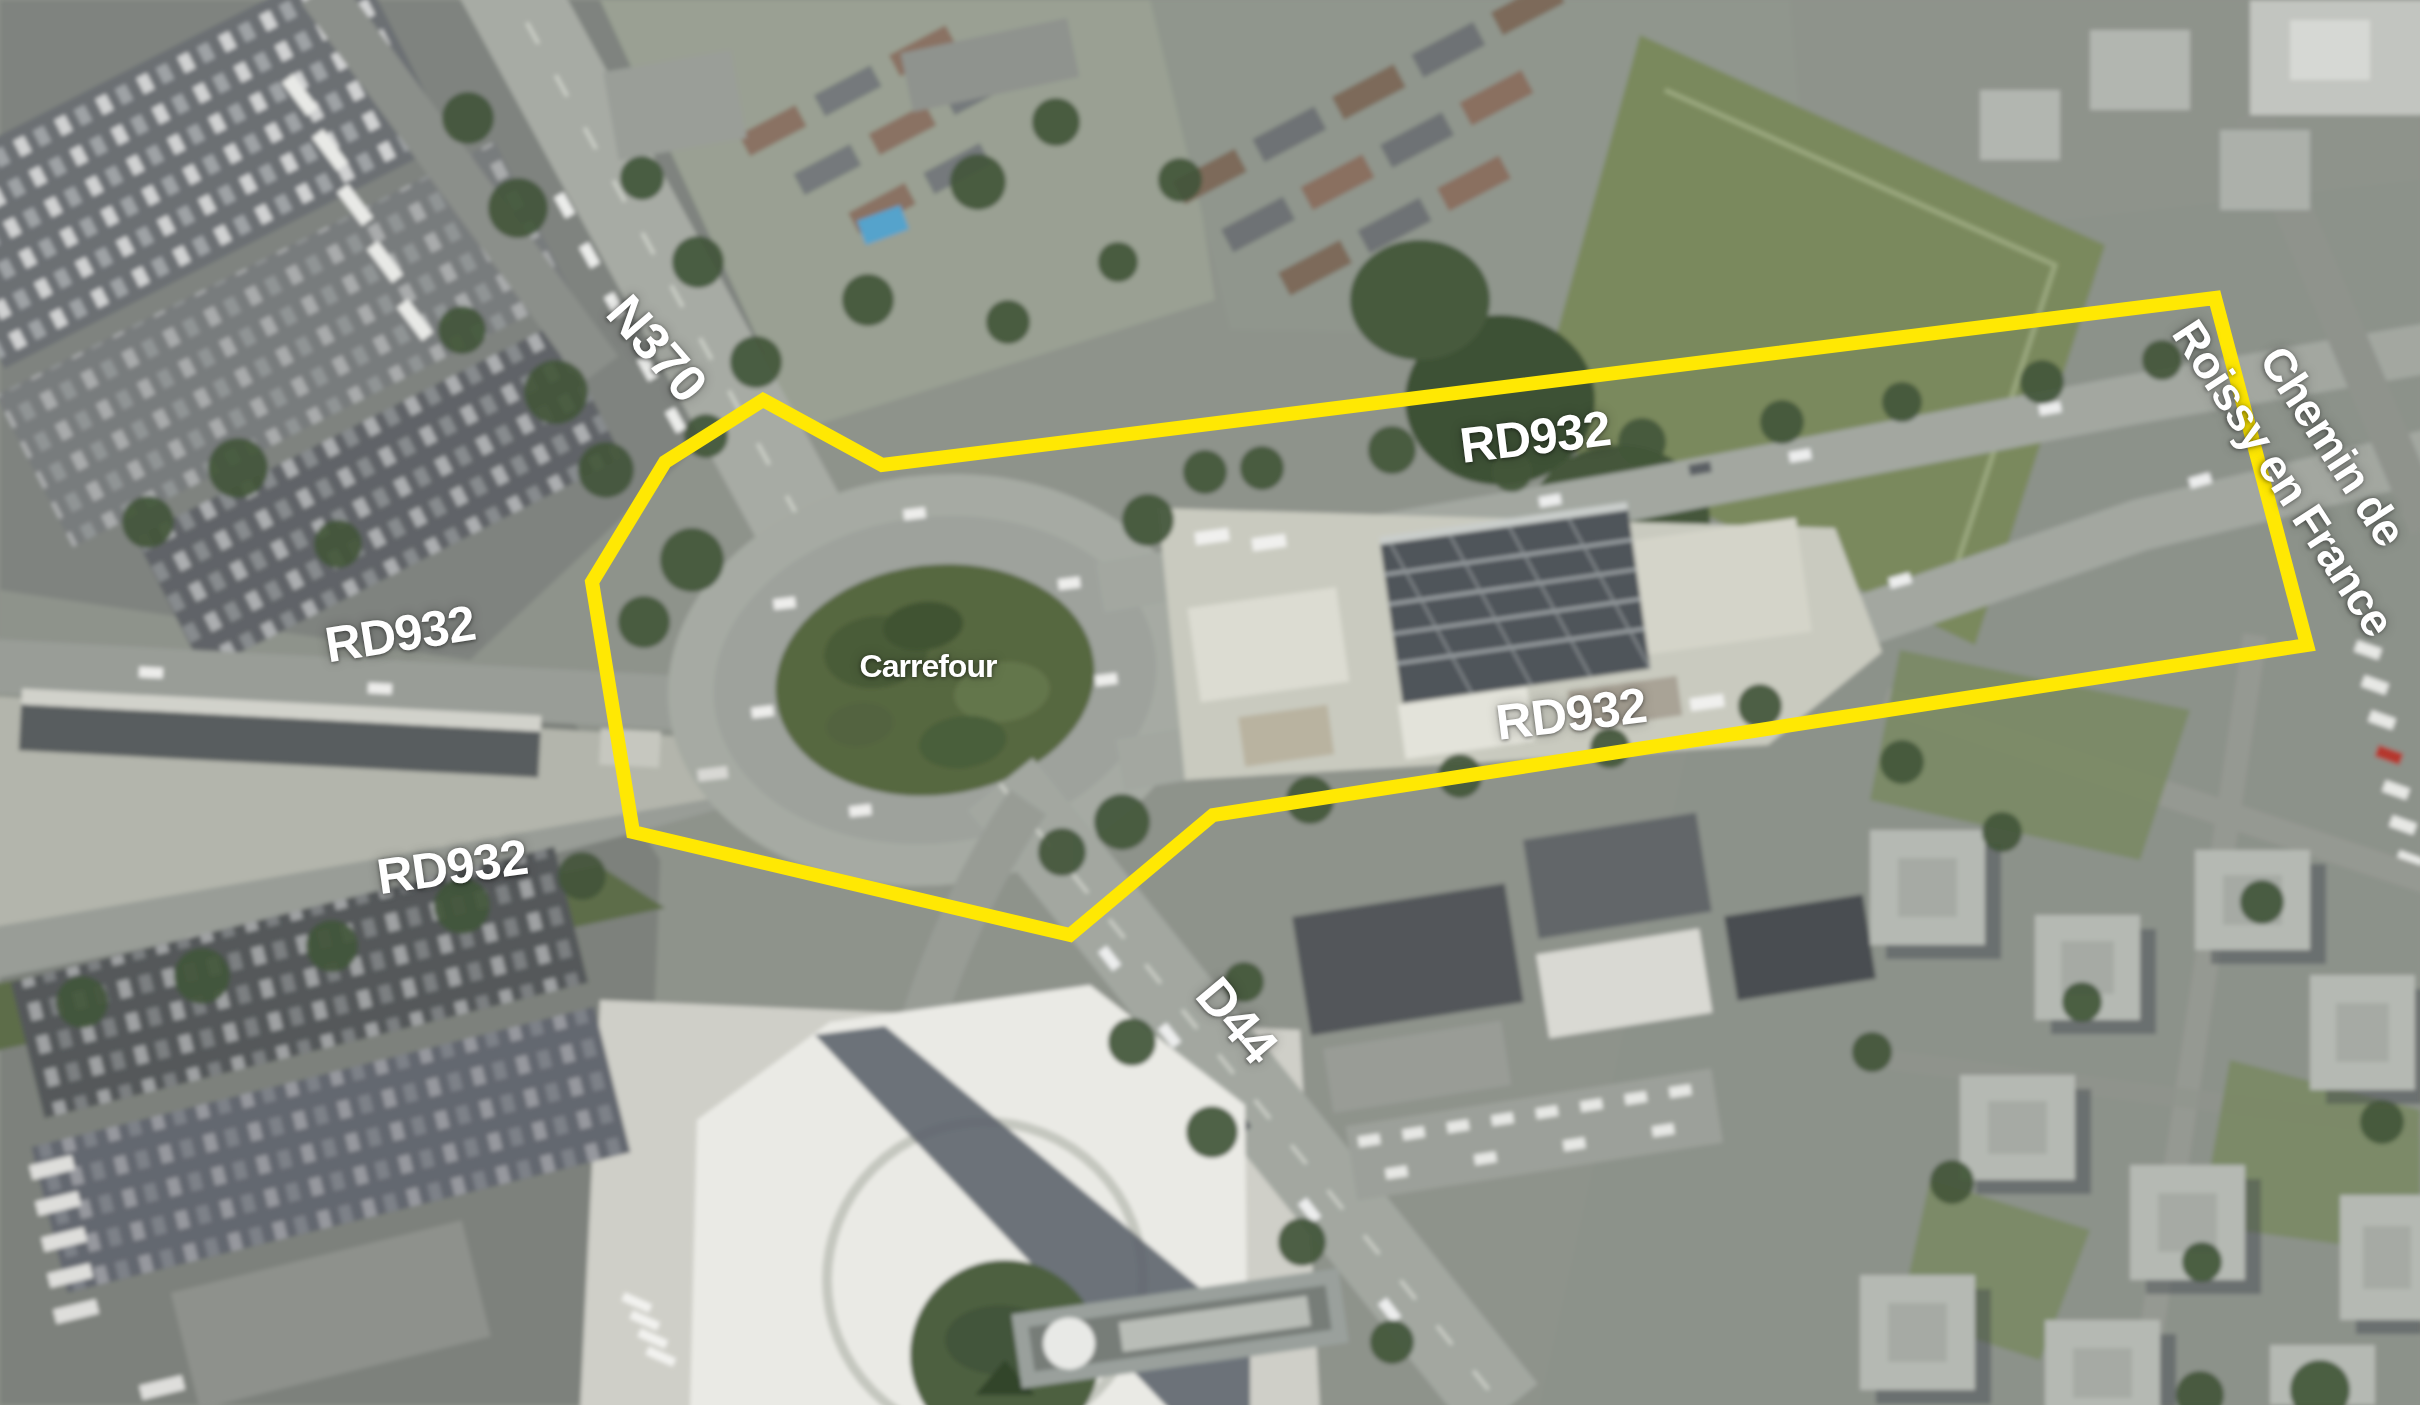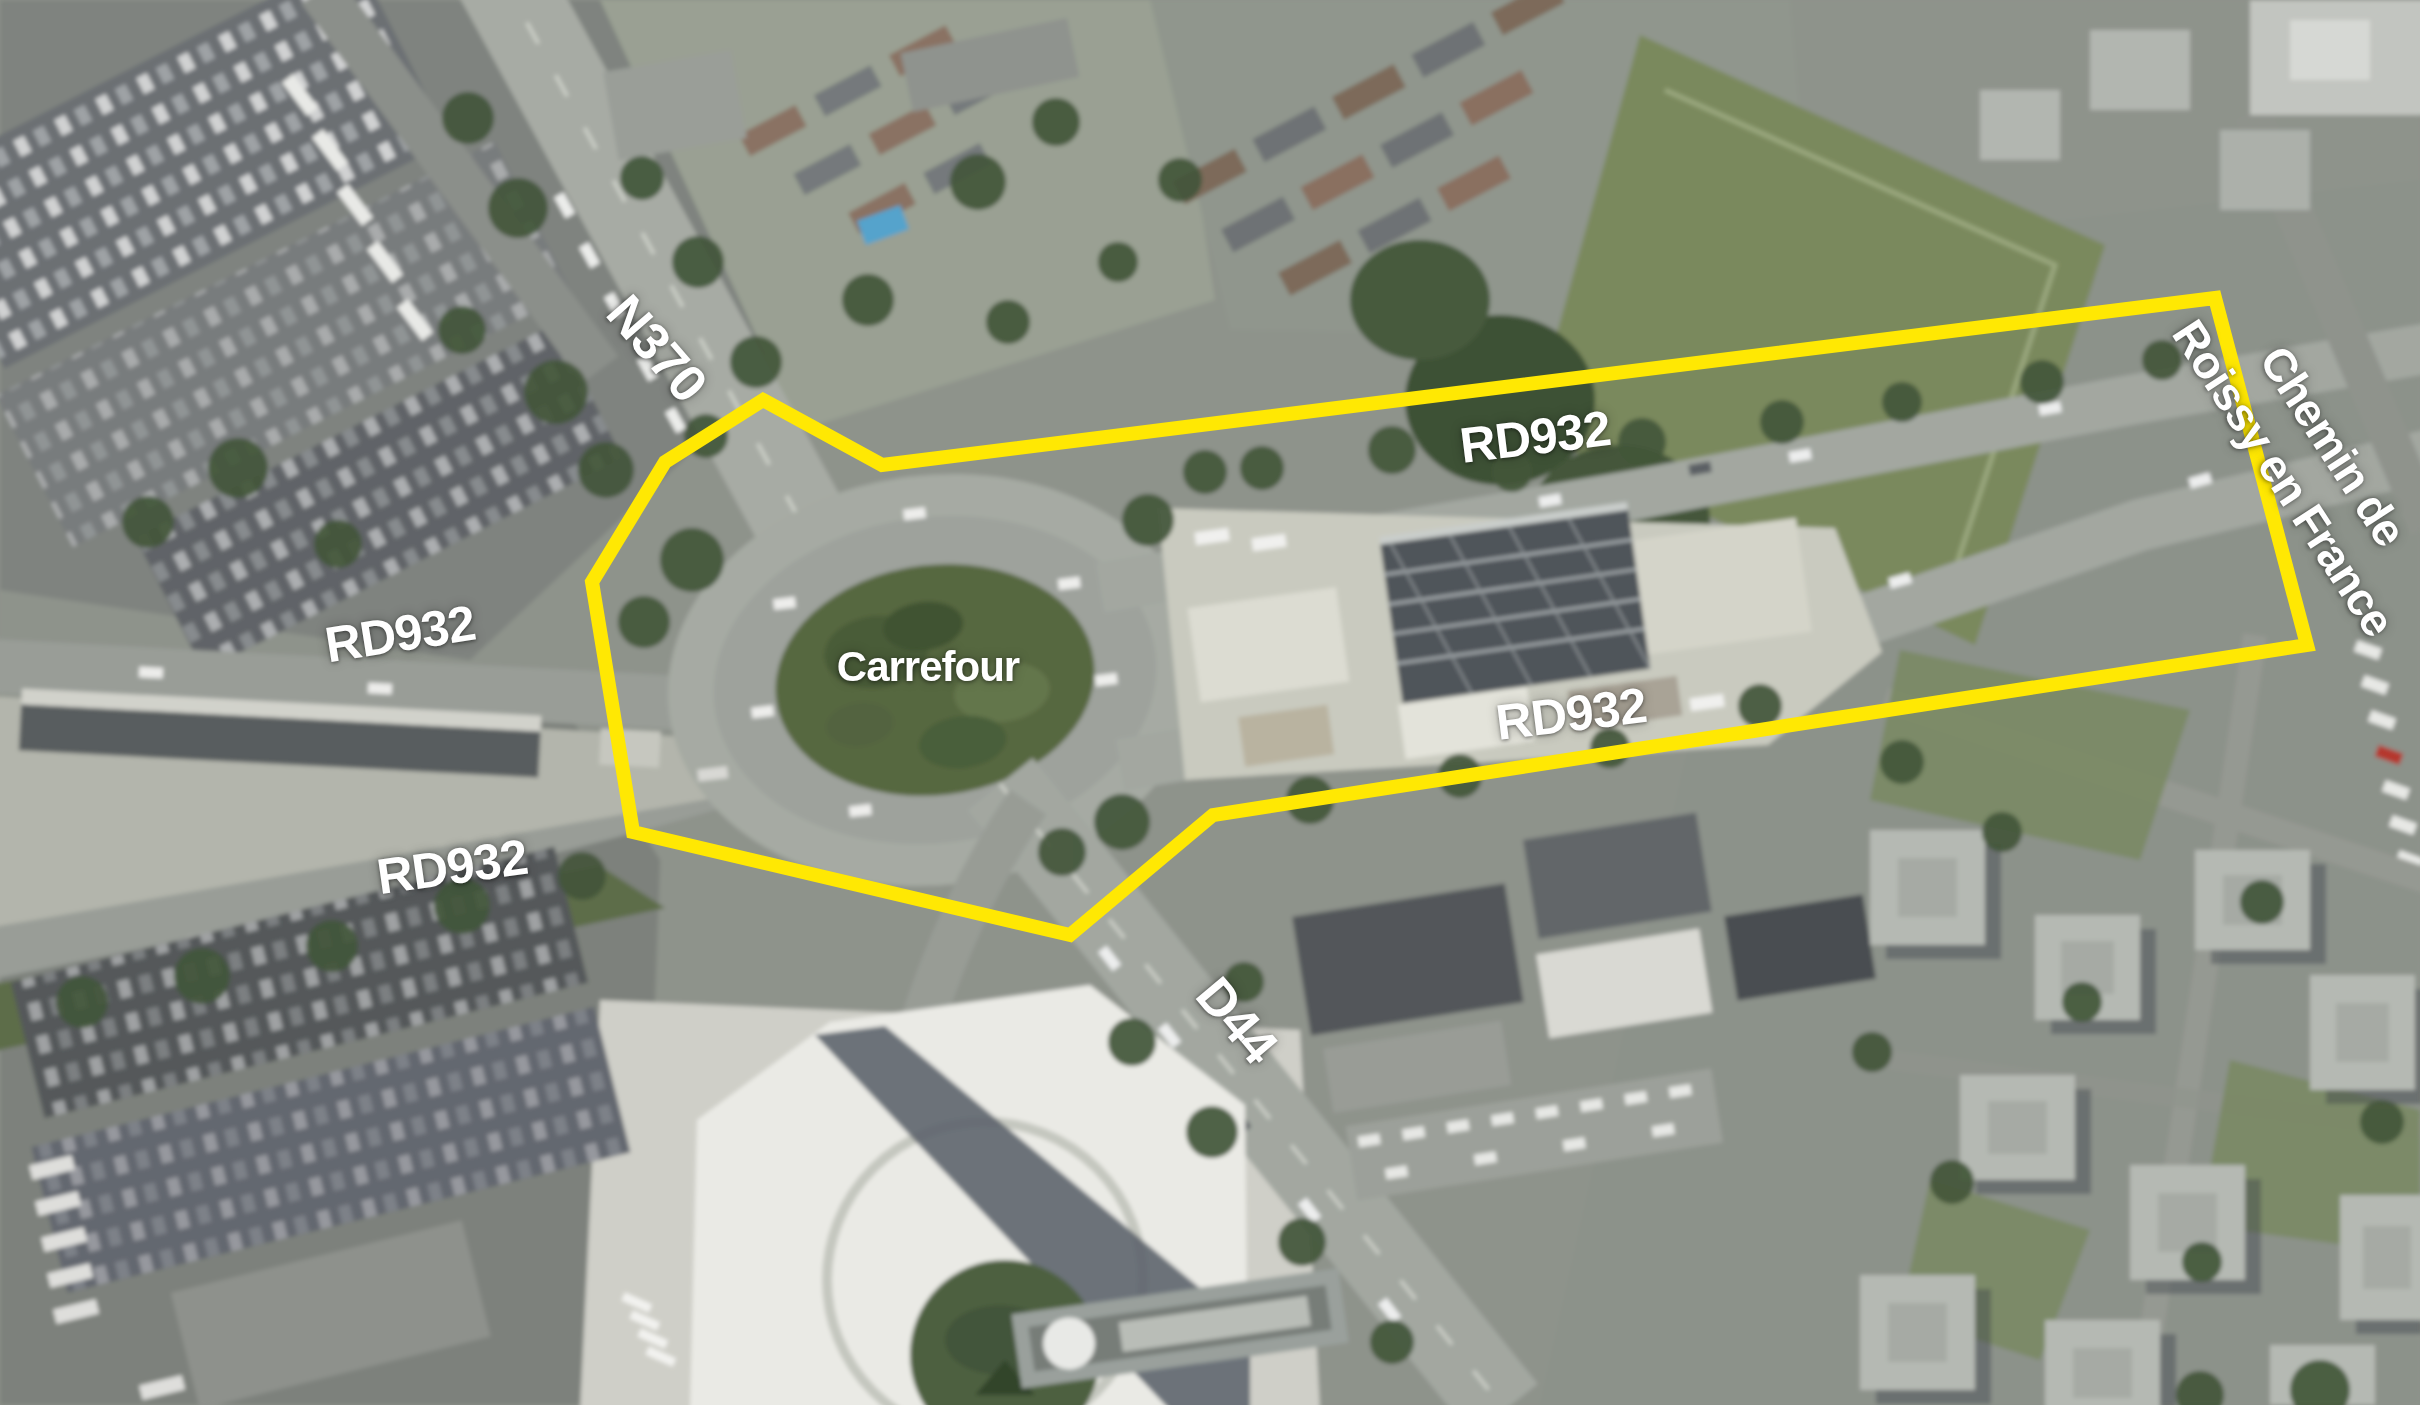--- a/index.html
+++ b/index.html
@@ -9,21 +9,21 @@
   .map-label{position:absolute;color:#fff;font-weight:700;white-space:nowrap;
      font-family:"Liberation Sans",sans-serif;letter-spacing:-1px;
      text-shadow:0 1px 4px rgba(0,0,0,.5),0 0 12px rgba(0,0,0,.28);
      transform:translate(-50%,-50%) rotate(var(--rot,0deg));}
   .map-label .line{display:block;}
   .lbl-n370{left:657px;top:348px;--rot:49deg;font-size:52px;}
   .lbl-rd932-west{left:400px;top:634px;--rot:-9deg;font-size:50px;}
   .lbl-rd932-sw{left:452px;top:867px;--rot:-8deg;font-size:50px;}
   .lbl-rd932-north{left:1535px;top:437px;--rot:-7deg;font-size:50px;}
   .lbl-rd932-east{left:1571px;top:714px;--rot:-7deg;font-size:50px;}
-  .lbl-carrefour{left:928px;top:667px;font-size:42px;line-height:1.42;text-align:center;}
+  .lbl-carrefour{left:928px;top:667px;font-size:32px;line-height:1.42;text-align:center;}
   .lbl-d44{left:1237px;top:1020px;--rot:50deg;font-size:52px;}
   .lbl-chemin{left:2308px;top:462px;--rot:57deg;font-size:46px;line-height:1.28;text-align:center;}
 </style>
 </head>
 <body>
 
 <div class="stage">
 
   <svg class="bg" viewBox="0 0 2420 1405" preserveAspectRatio="none" aria-hidden="true">
     <defs>

